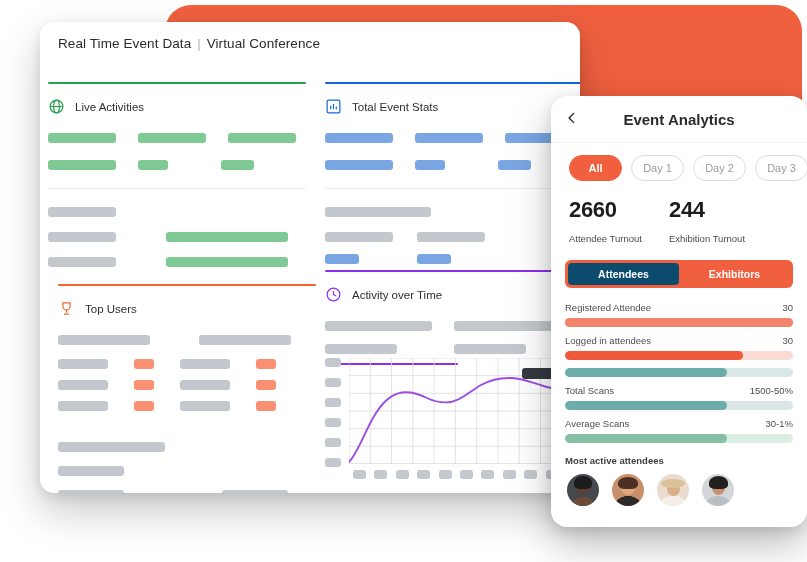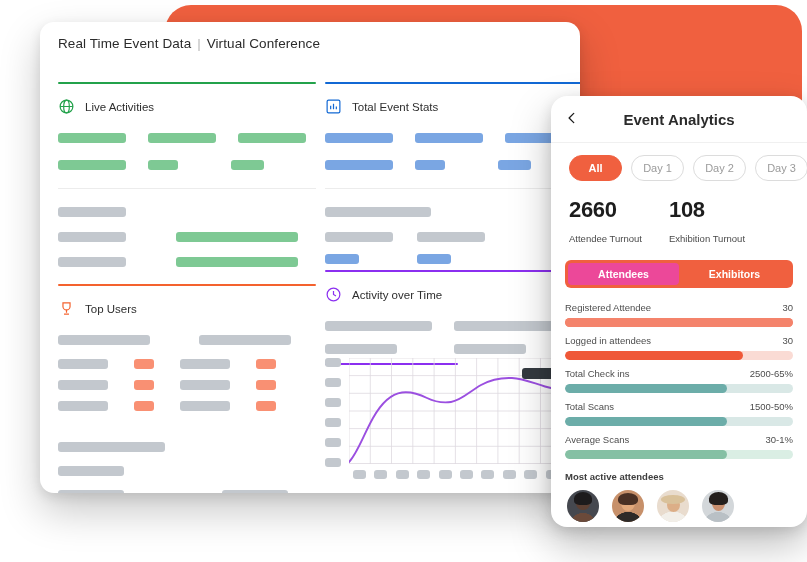--- a/index.html
+++ b/index.html
@@ -30,21 +30,21 @@
     overflow:hidden;
   }
   .desk-title{
     position:absolute;left:18px;top:14px;
     font-size:13.5px;color:#2b2b2b;letter-spacing:.1px;white-space:nowrap;
   }
   .desk-title .sep{color:#b9b9b9;padding:0 2px;}
 
   
   .quad{position:absolute;}
-  .q-tl{left:18px;top:60px;width:258px;height:195px;}
+  .q-tl{left:8px;top:60px;width:258px;height:195px;}
   .q-tr{left:285px;top:60px;width:258px;height:195px;}
   .q-bl{left:18px;top:262px;width:258px;height:210px;}
   .q-br{left:285px;top:248px;width:258px;height:210px;}
 
   .accent{height:2px;border-radius:2px;width:100%;}
   .acc-green{background:#23a24b;}
   .acc-blue{background:#1168d4;}
   .acc-orange{background:#f4622e;}
   .acc-purple{background:#8b2ff0;}
 
@@ -98,21 +98,21 @@
   .kpi .cap{font-size:9.5px;color:#4a4a4a;margin-top:10px;}
 
   .seg{
     margin:16px 14px 0 14px;height:28px;background:#f0603f;border-radius:6px;
     display:flex;align-items:center;padding:3px;box-sizing:border-box;
   }
   .seg-item{
     flex:1;height:100%;display:flex;align-items:center;justify-content:center;
     font-size:10.5px;color:#ffffff;font-weight:bold;border-radius:4px;
   }
-  .seg-item.on{background:#ec4899;justify-content:center;}
+  .seg-item.on{background:#0c4a6e;justify-content:center;}
 
   .stats{padding:14px 14px 0 14px;}
   .stat{margin-bottom:8px;}
   .stat .top{display:flex;justify-content:space-between;align-items:baseline;margin-bottom:5px;}
   .stat .nm{font-size:9.5px;color:#4d4d4d;}
   .stat .vl{font-size:9.5px;color:#4d4d4d;}
   .track{height:9px;border-radius:5px;overflow:hidden;}
   .fill{height:100%;border-radius:5px;}
 
   .active-ttl{font-size:9.5px;color:#3d3d3d;font-weight:bold;padding:4px 14px 0 14px;}
@@ -364,21 +364,21 @@
         <span>Day 3</span>
       </div>
     </div>
 
     <div class="kpis">
       <div class="kpi">
         <div class="num">2660</div>
         <div class="cap">Attendee Turnout</div>
       </div>
       <div class="kpi">
-        <div class="num">108</div>
+        <div class="num">244</div>
         <div class="cap">Exhibition Turnout</div>
       </div>
     </div>
 
     <div class="seg">
       <div class="seg-item on">
         <span>Attendees</span>
       </div>
       <div class="seg-item">
         <span>Exhibitors</span>
@@ -401,24 +401,20 @@
         <div class="top">
           <span class="nm">Logged in attendees</span>
           <span class="vl">30</span>
         </div>
         <div class="track" style="background:#fadbd4;">
           <div class="fill" style="width:78%;background:#ef5838;"></div>
         </div>
       </div>
 
       <div class="stat">
-        <div class="top">
-          <span class="nm">Total Check ins</span>
-          <span class="vl">2500-65%</span>
-        </div>
         <div class="track" style="background:#d9e8e6;">
           <div class="fill" style="width:71%;background:#6cada9;"></div>
         </div>
       </div>
 
       <div class="stat">
         <div class="top">
           <span class="nm">Total Scans</span>
           <span class="vl">1500-50%</span>
         </div>

